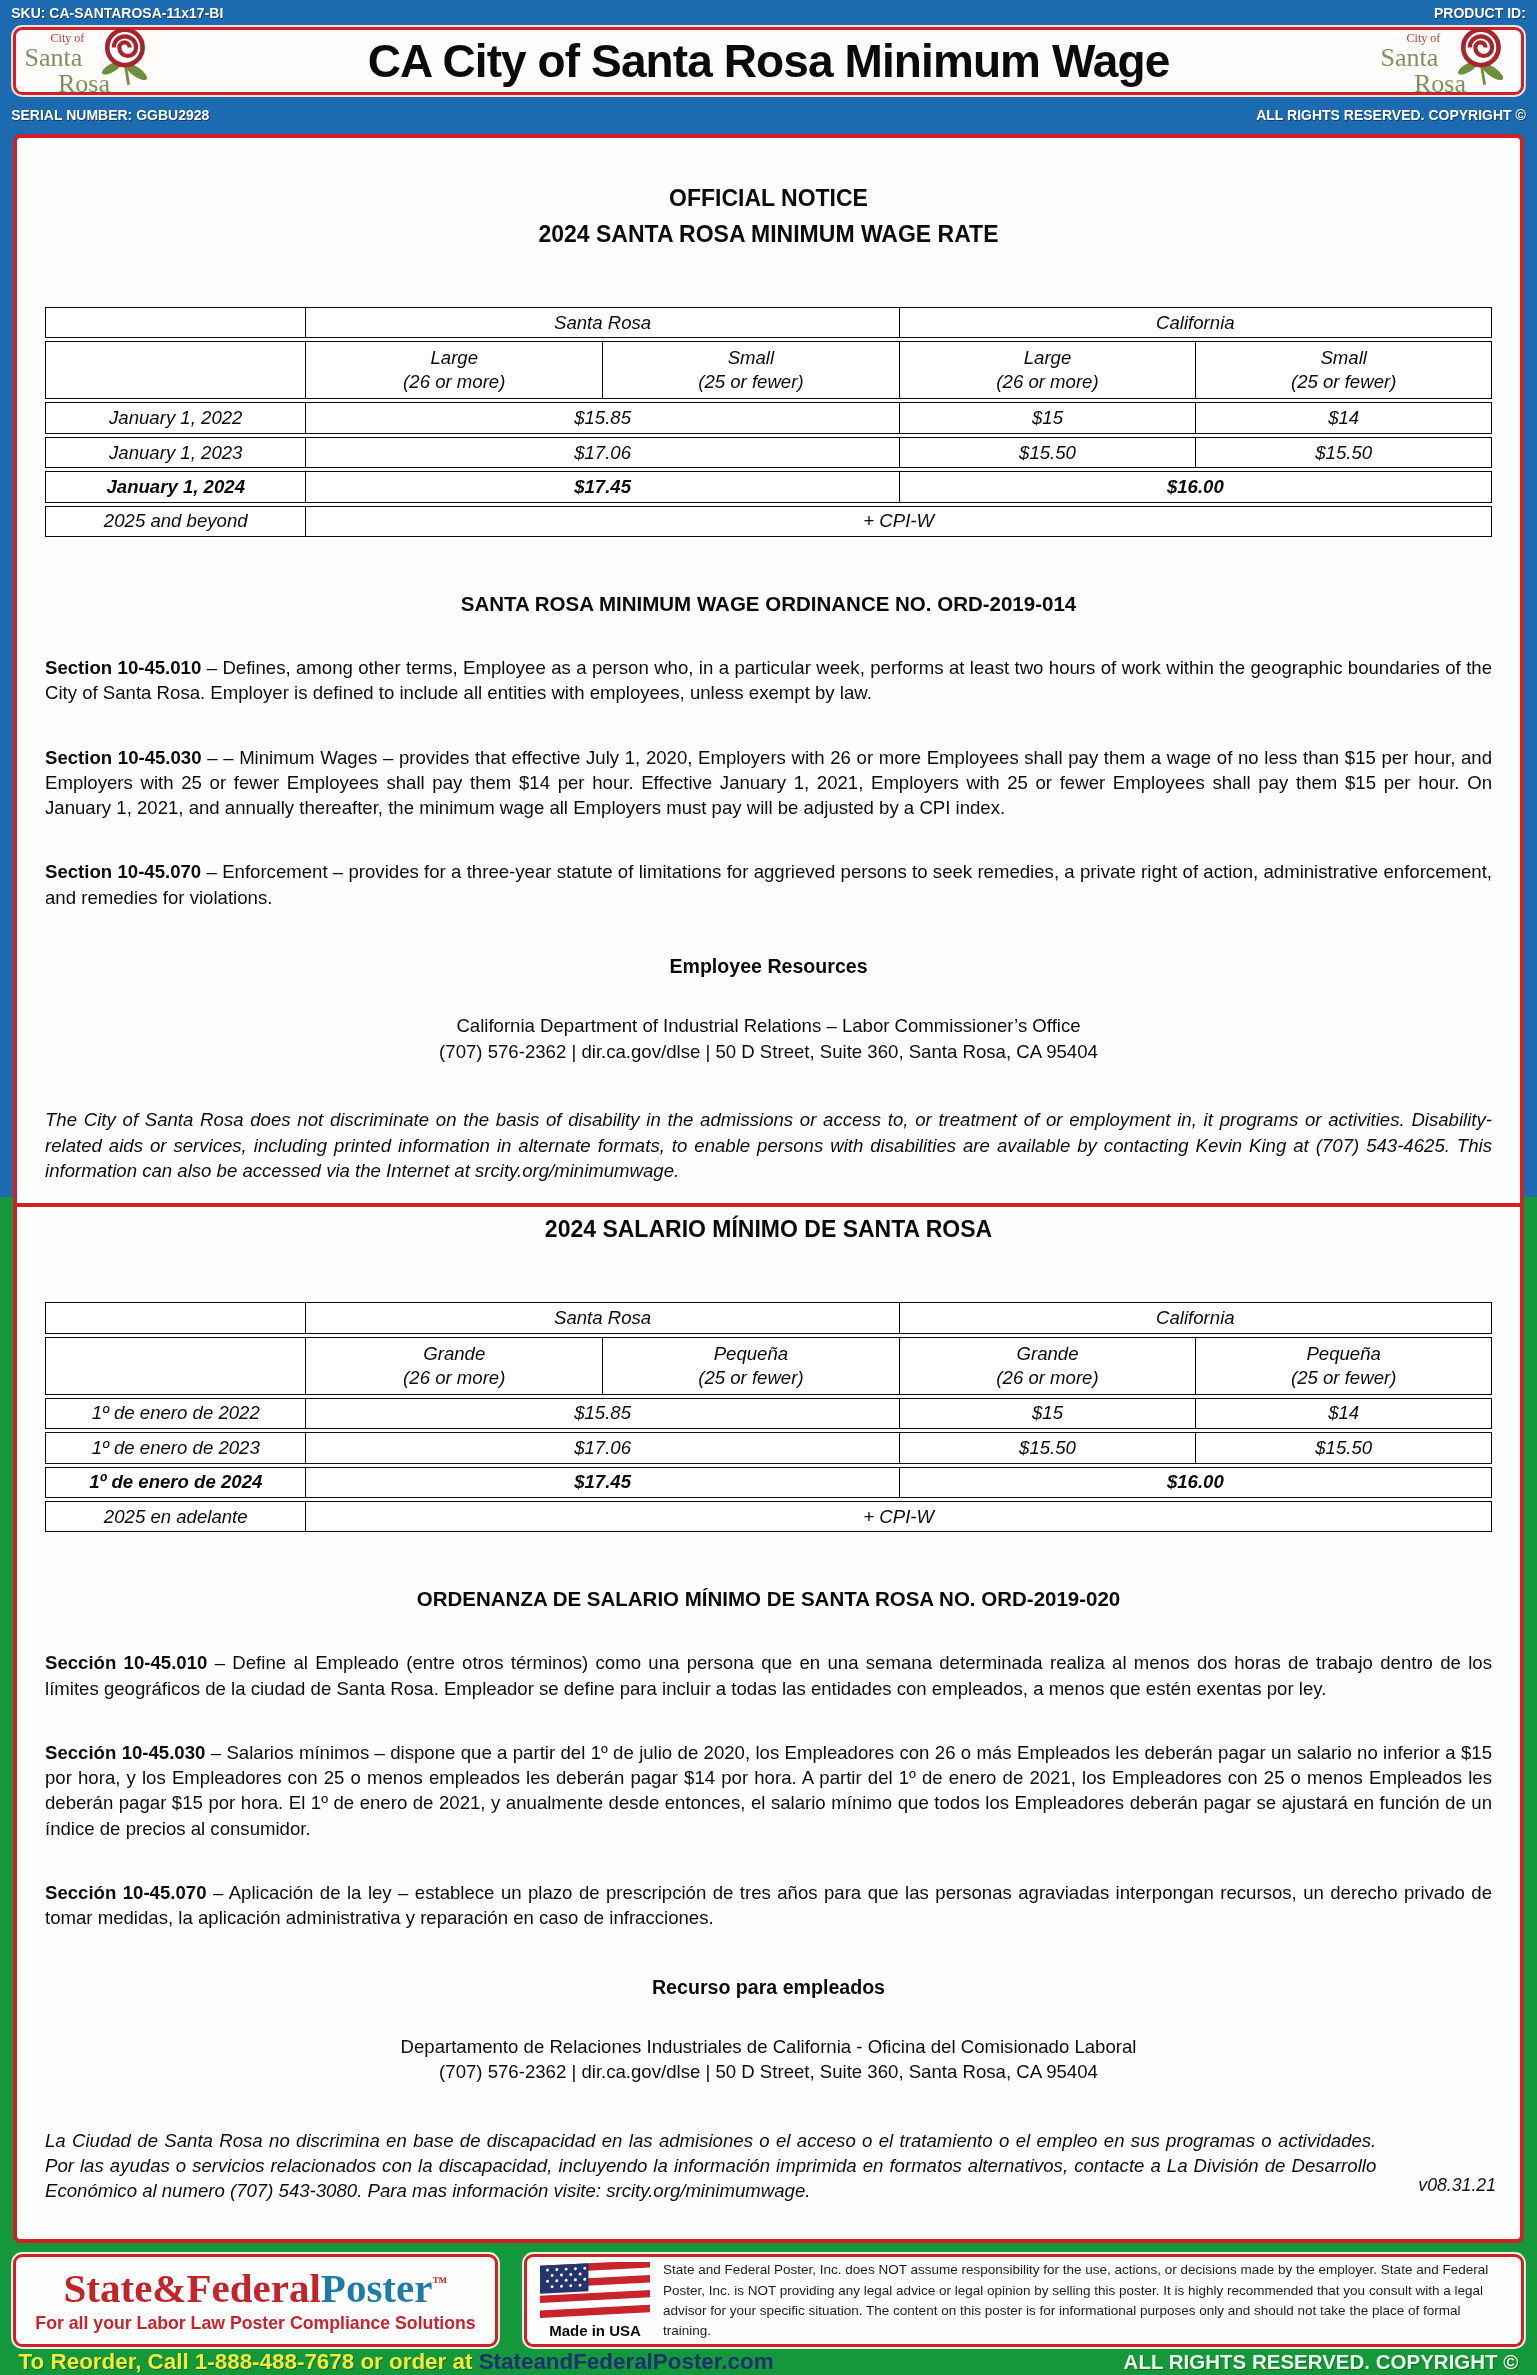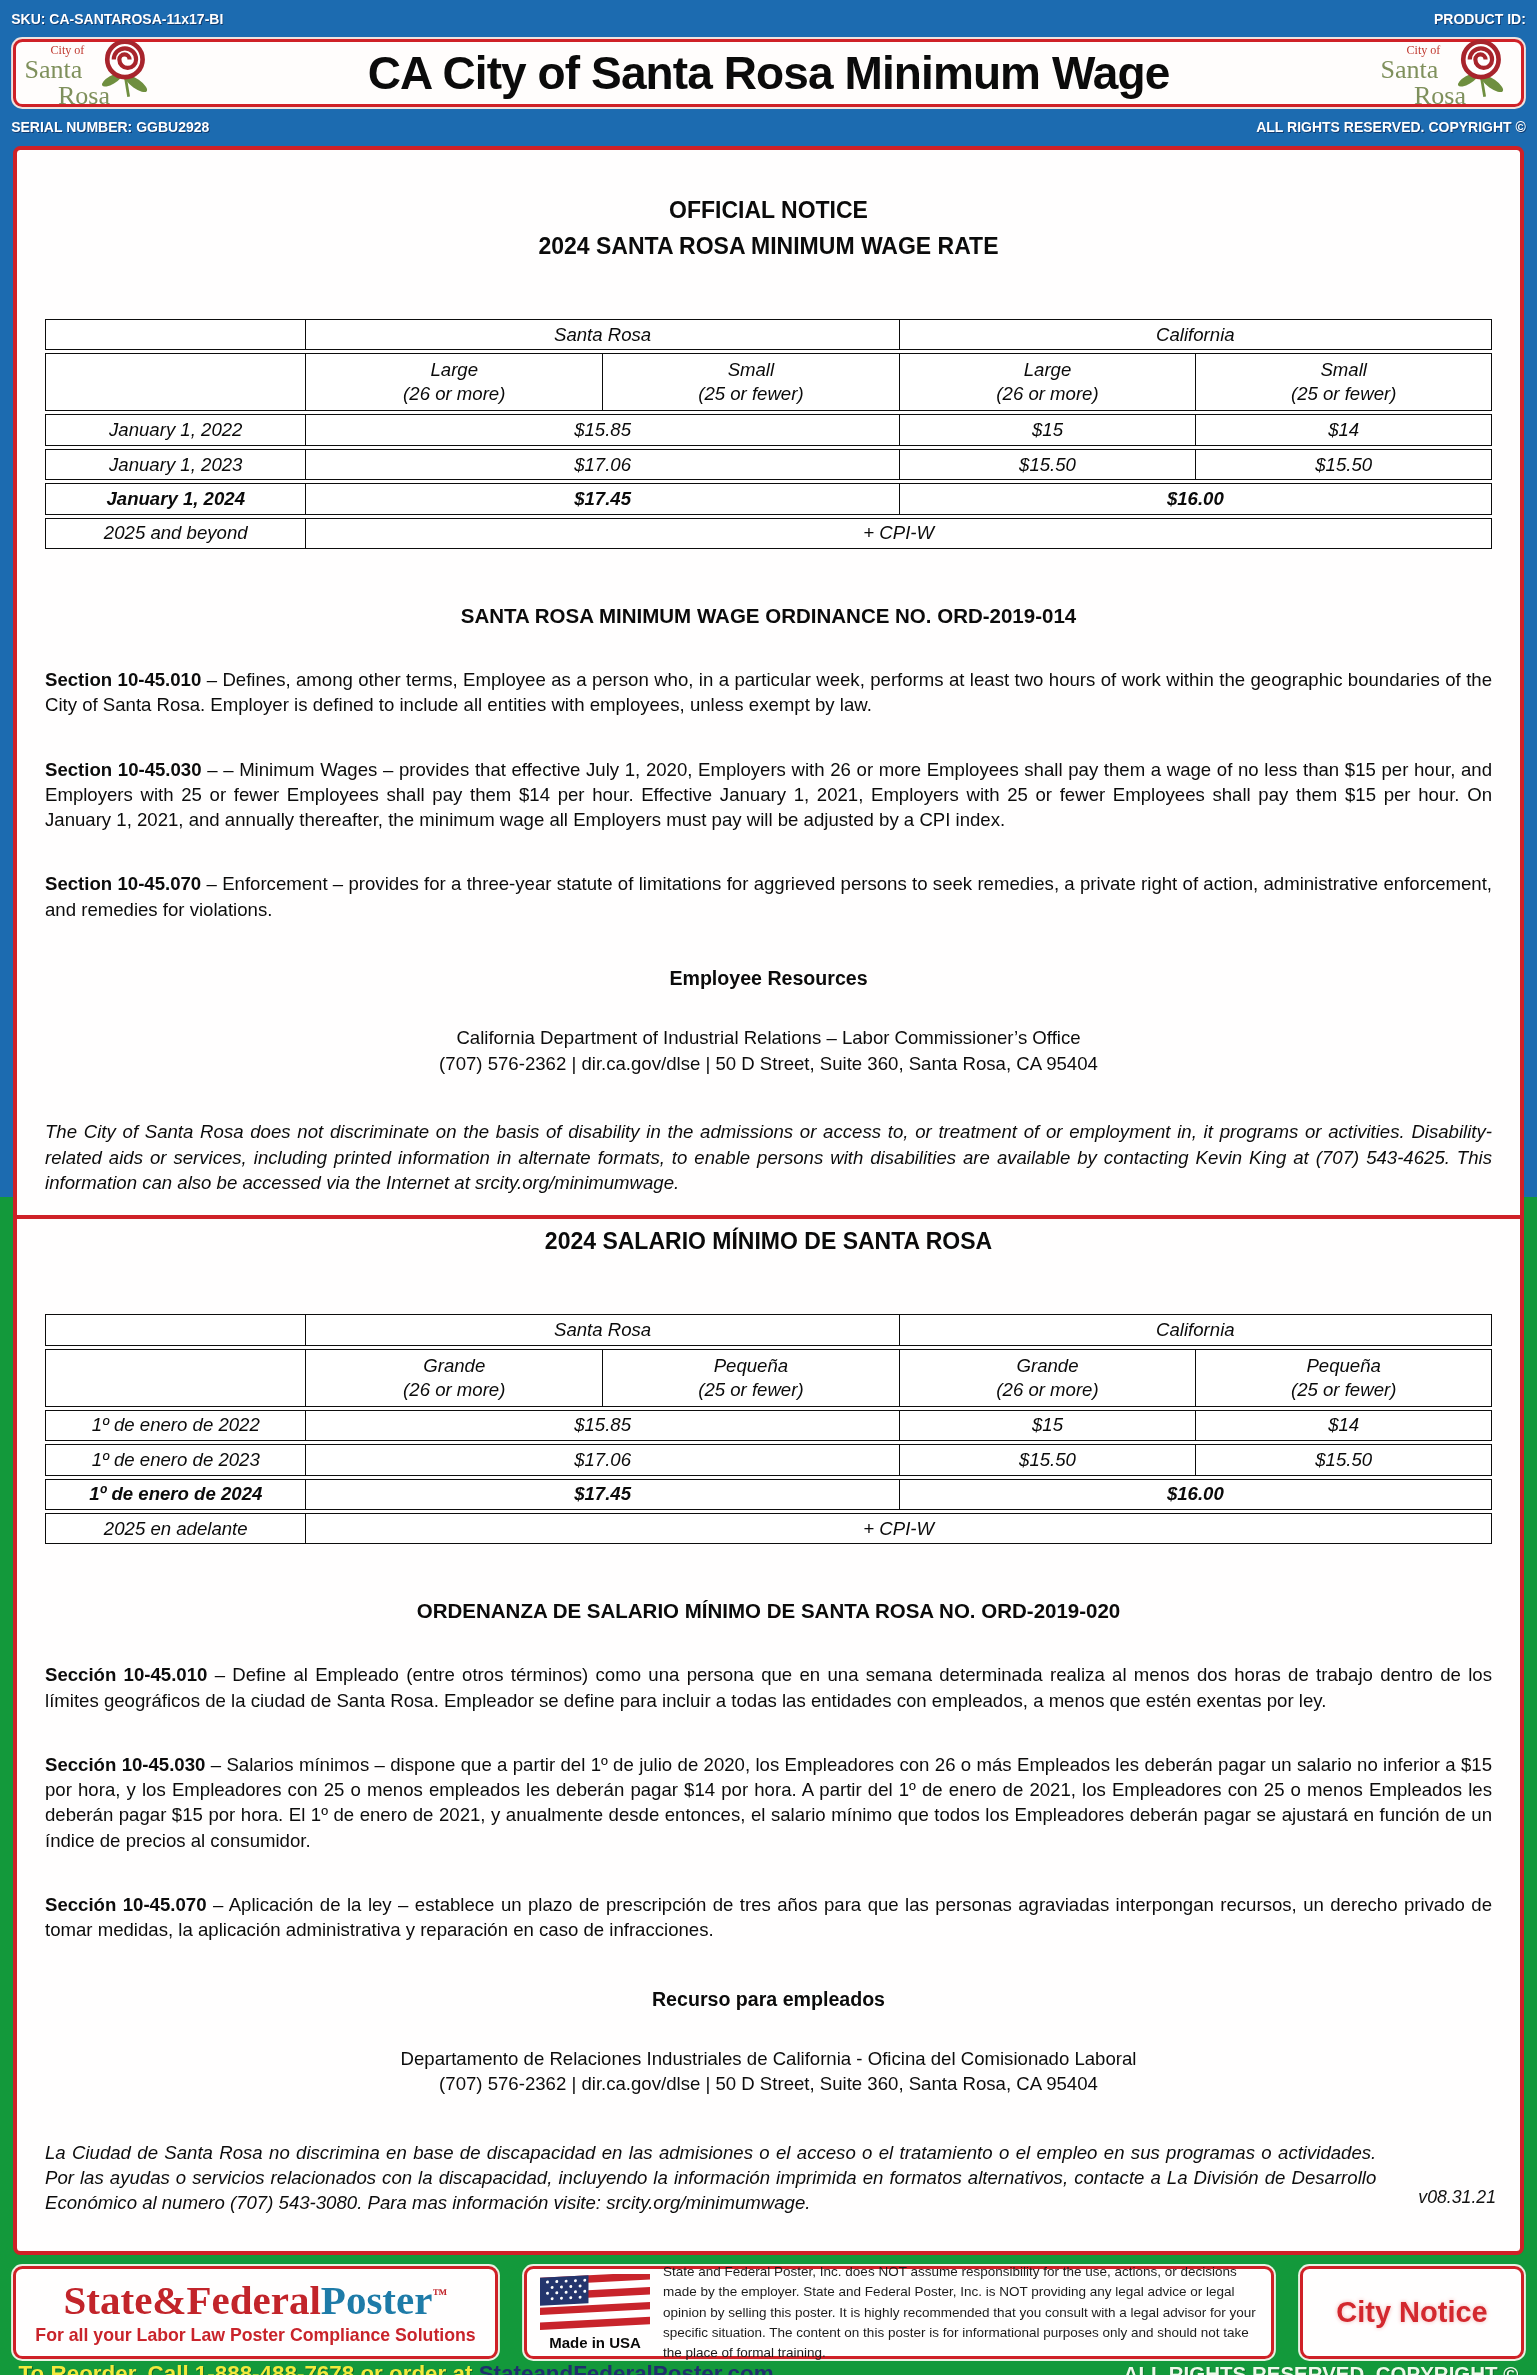--- a/index.html
+++ b/index.html
@@ -9,21 +9,21 @@
     font-family:"Liberation Sans", sans-serif;
     background: linear-gradient(to bottom, #1c6bb0 0px, #1c6bb0 1197px, #13993b 1197px, #13993b 100%);
     overflow:hidden;
   }
   
   .bar {
     display:flex; justify-content:space-between; align-items:center;
     padding:1.9px 11.2px; color:#fff; font-weight:bold; font-size:14px;
     text-shadow:0.9px 0.9px 0 #123a6d;
   }
-  .bar.top { height:38px; }
+  .bar.top { height:26px; }
   .bar.serial { height:38px;gap:40px; }
   
   .header-box {
     margin:0.9px 13px; height:68px; background:#fffdfc;
     border:3.7px solid #cf2127; border-radius:9.3px;
     box-shadow:0 0 0 1.9px #f0e3df;
     display:flex; align-items:center; justify-content:space-between; padding:0 1px;
   }
   .poster-title {
     flex:1; text-align:center; font-size:46px; font-weight:bold; color:#0b0b0b;
@@ -323,23 +323,20 @@
               <circle cx="33" cy="27" r="1.6"></circle>
               <circle cx="43" cy="27" r="1.6"></circle>
           </g>
         </g>
       </svg>
       <div class="made-usa">Made in USA</div>
     </div>
     <div class="fine-print">State and Federal Poster, Inc. does NOT assume responsibility for the use, actions, or decisions made by the employer. State and Federal Poster, Inc. is NOT providing any legal advice or legal opinion by selling this poster. It is highly recommended that you consult with a legal advisor for your specific situation. The content on this poster is for informational purposes only and should not take the place of formal training.</div>
   </div>
 
-  <div class="fbox city-box">
-    <span class="city-label">City Notice</span>
-  </div>
 </div>
 
 <div class="bottombar">
   <div>
     <span class="reorder-prefix">To Reorder, Call 1-888-488-7678 or order at </span><span class="reorder-site">StateandFederalPoster.com</span>
   </div>
   <div class="bottom-rights">ALL RIGHTS RESERVED. COPYRIGHT ©</div>
 </div>
 
 

